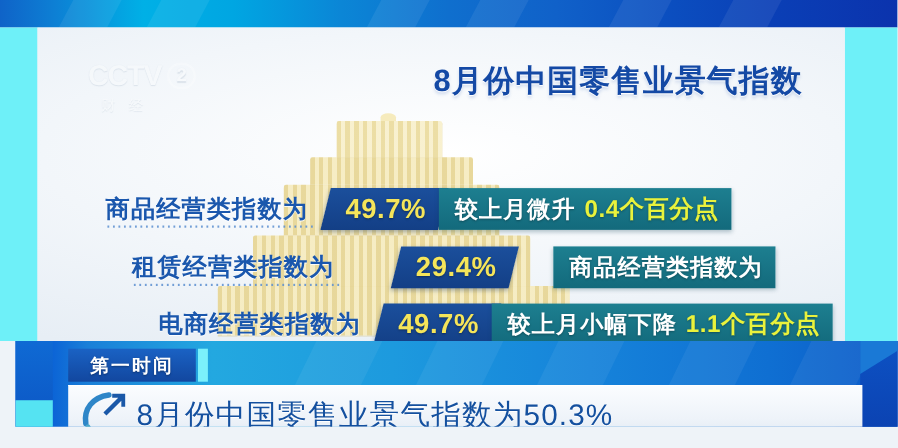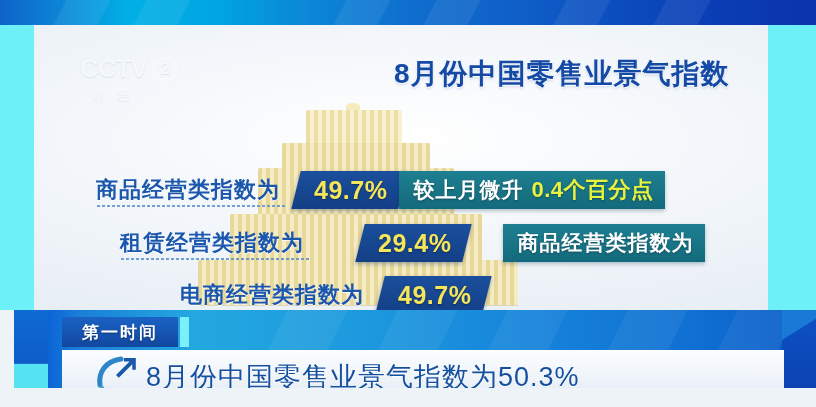--- a/index.html
+++ b/index.html
@@ -69,21 +69,21 @@
     font-size:28px; font-weight:bold; letter-spacing:1px;
     color:#1449a5;
     text-shadow:0 1px 0 rgba(255,255,255,.9), 0 2px 3px rgba(20,73,165,.18);
     white-space:nowrap;
   }
 
   
   .row { position:absolute; height:38px; display:flex; align-items:stretch; }
   .row-1 { left:62px;  top:146px;text-align:right; }
   .row-2 { left:86px;  top:199px;gap:40px; }
-  .row-3 { left:110px; top:251px;margin-left:36px; }
+  .row-3 { left:110px; top:251px; }
 
   .label {
     position:relative;
     display:flex; align-items:center;
     font-size:22px; font-weight:bold; color:#1a57ad;
     letter-spacing:1px; white-space:nowrap;
     padding-right:16px;
     text-shadow:0 1px 0 rgba(255,255,255,.85);
   }
   .label::after {
@@ -178,21 +178,20 @@
   .tag-accent {
     position:absolute; left:166px; top:7px; width:9px; height:30px;
     background:#7bf0fb;
   }
 
   .ticker {
     position:absolute; left:48px; top:40px; width:722px; height:53px;
     background:linear-gradient(180deg,#fbfdff 0%,#eef3f9 58%,#dce6f1 100%);
     display:flex; align-items:center;
     box-shadow:inset 0 1px 0 rgba(255,255,255,.9);
-    padding-left:22px;
   }
   .ticker-logo {
     position:relative; width:56px; height:50px; flex:0 0 56px; margin-left:6px;
   }
   .ticker-text {
     font-size:27px; font-weight:normal; color:#14509f; letter-spacing:1px;
     white-space:nowrap;
     text-shadow:0 1px 0 rgba(255,255,255,.9);
   }
 </style>
@@ -252,20 +251,24 @@
       </div>
       <div class="teal">
         <span class="cmp">商品经营类指数为</span>
       </div>
     </div>
 
     <div class="row row-3">
       <div class="label">电商经营类指数为</div>
       <div class="pct-wrap">
         <div class="pct">49.7%</div>
+      </div>
+      <div class="teal">
+        <span class="cmp">较上月小幅下降</span>
+        <span class="delta">1.1个百分点</span>
       </div>
     </div>
 
   </div>
 
   <div class="bottom">
     <div class="chev" style="left:250px"></div>
     <div class="chev" style="left:360px"></div>
     <div class="chev" style="left:470px"></div>
     <div class="chev" style="left:590px"></div>

